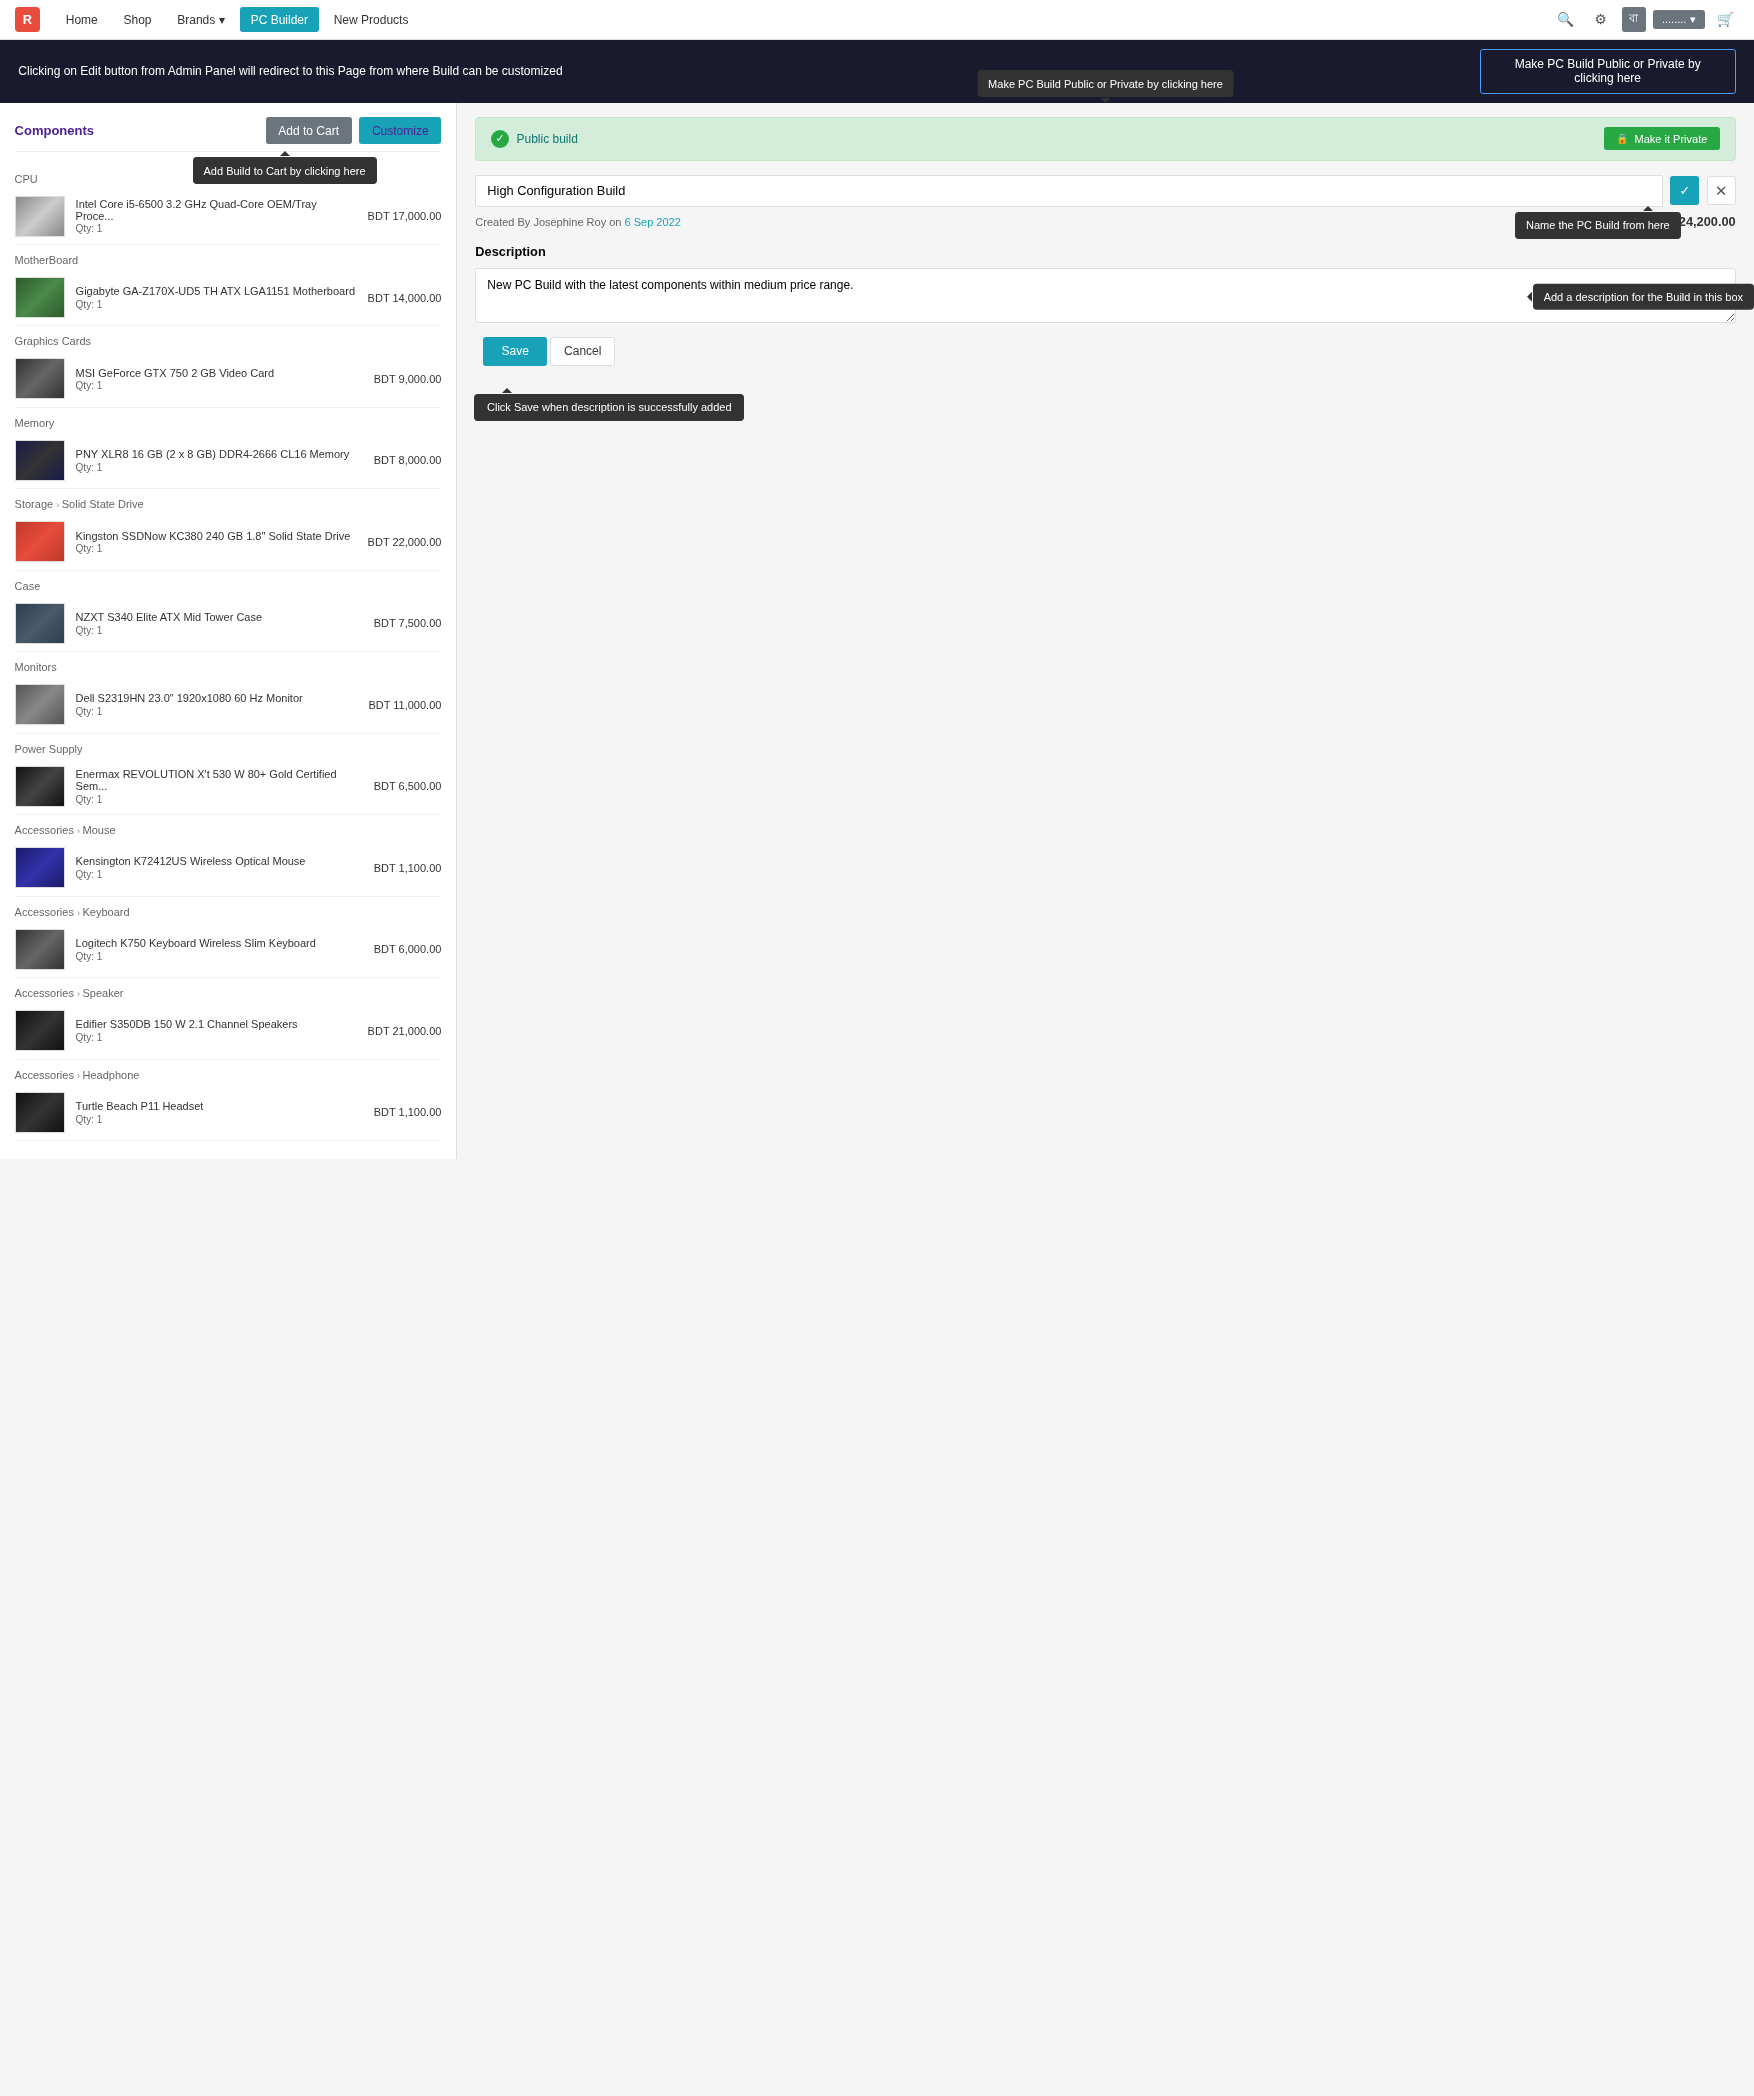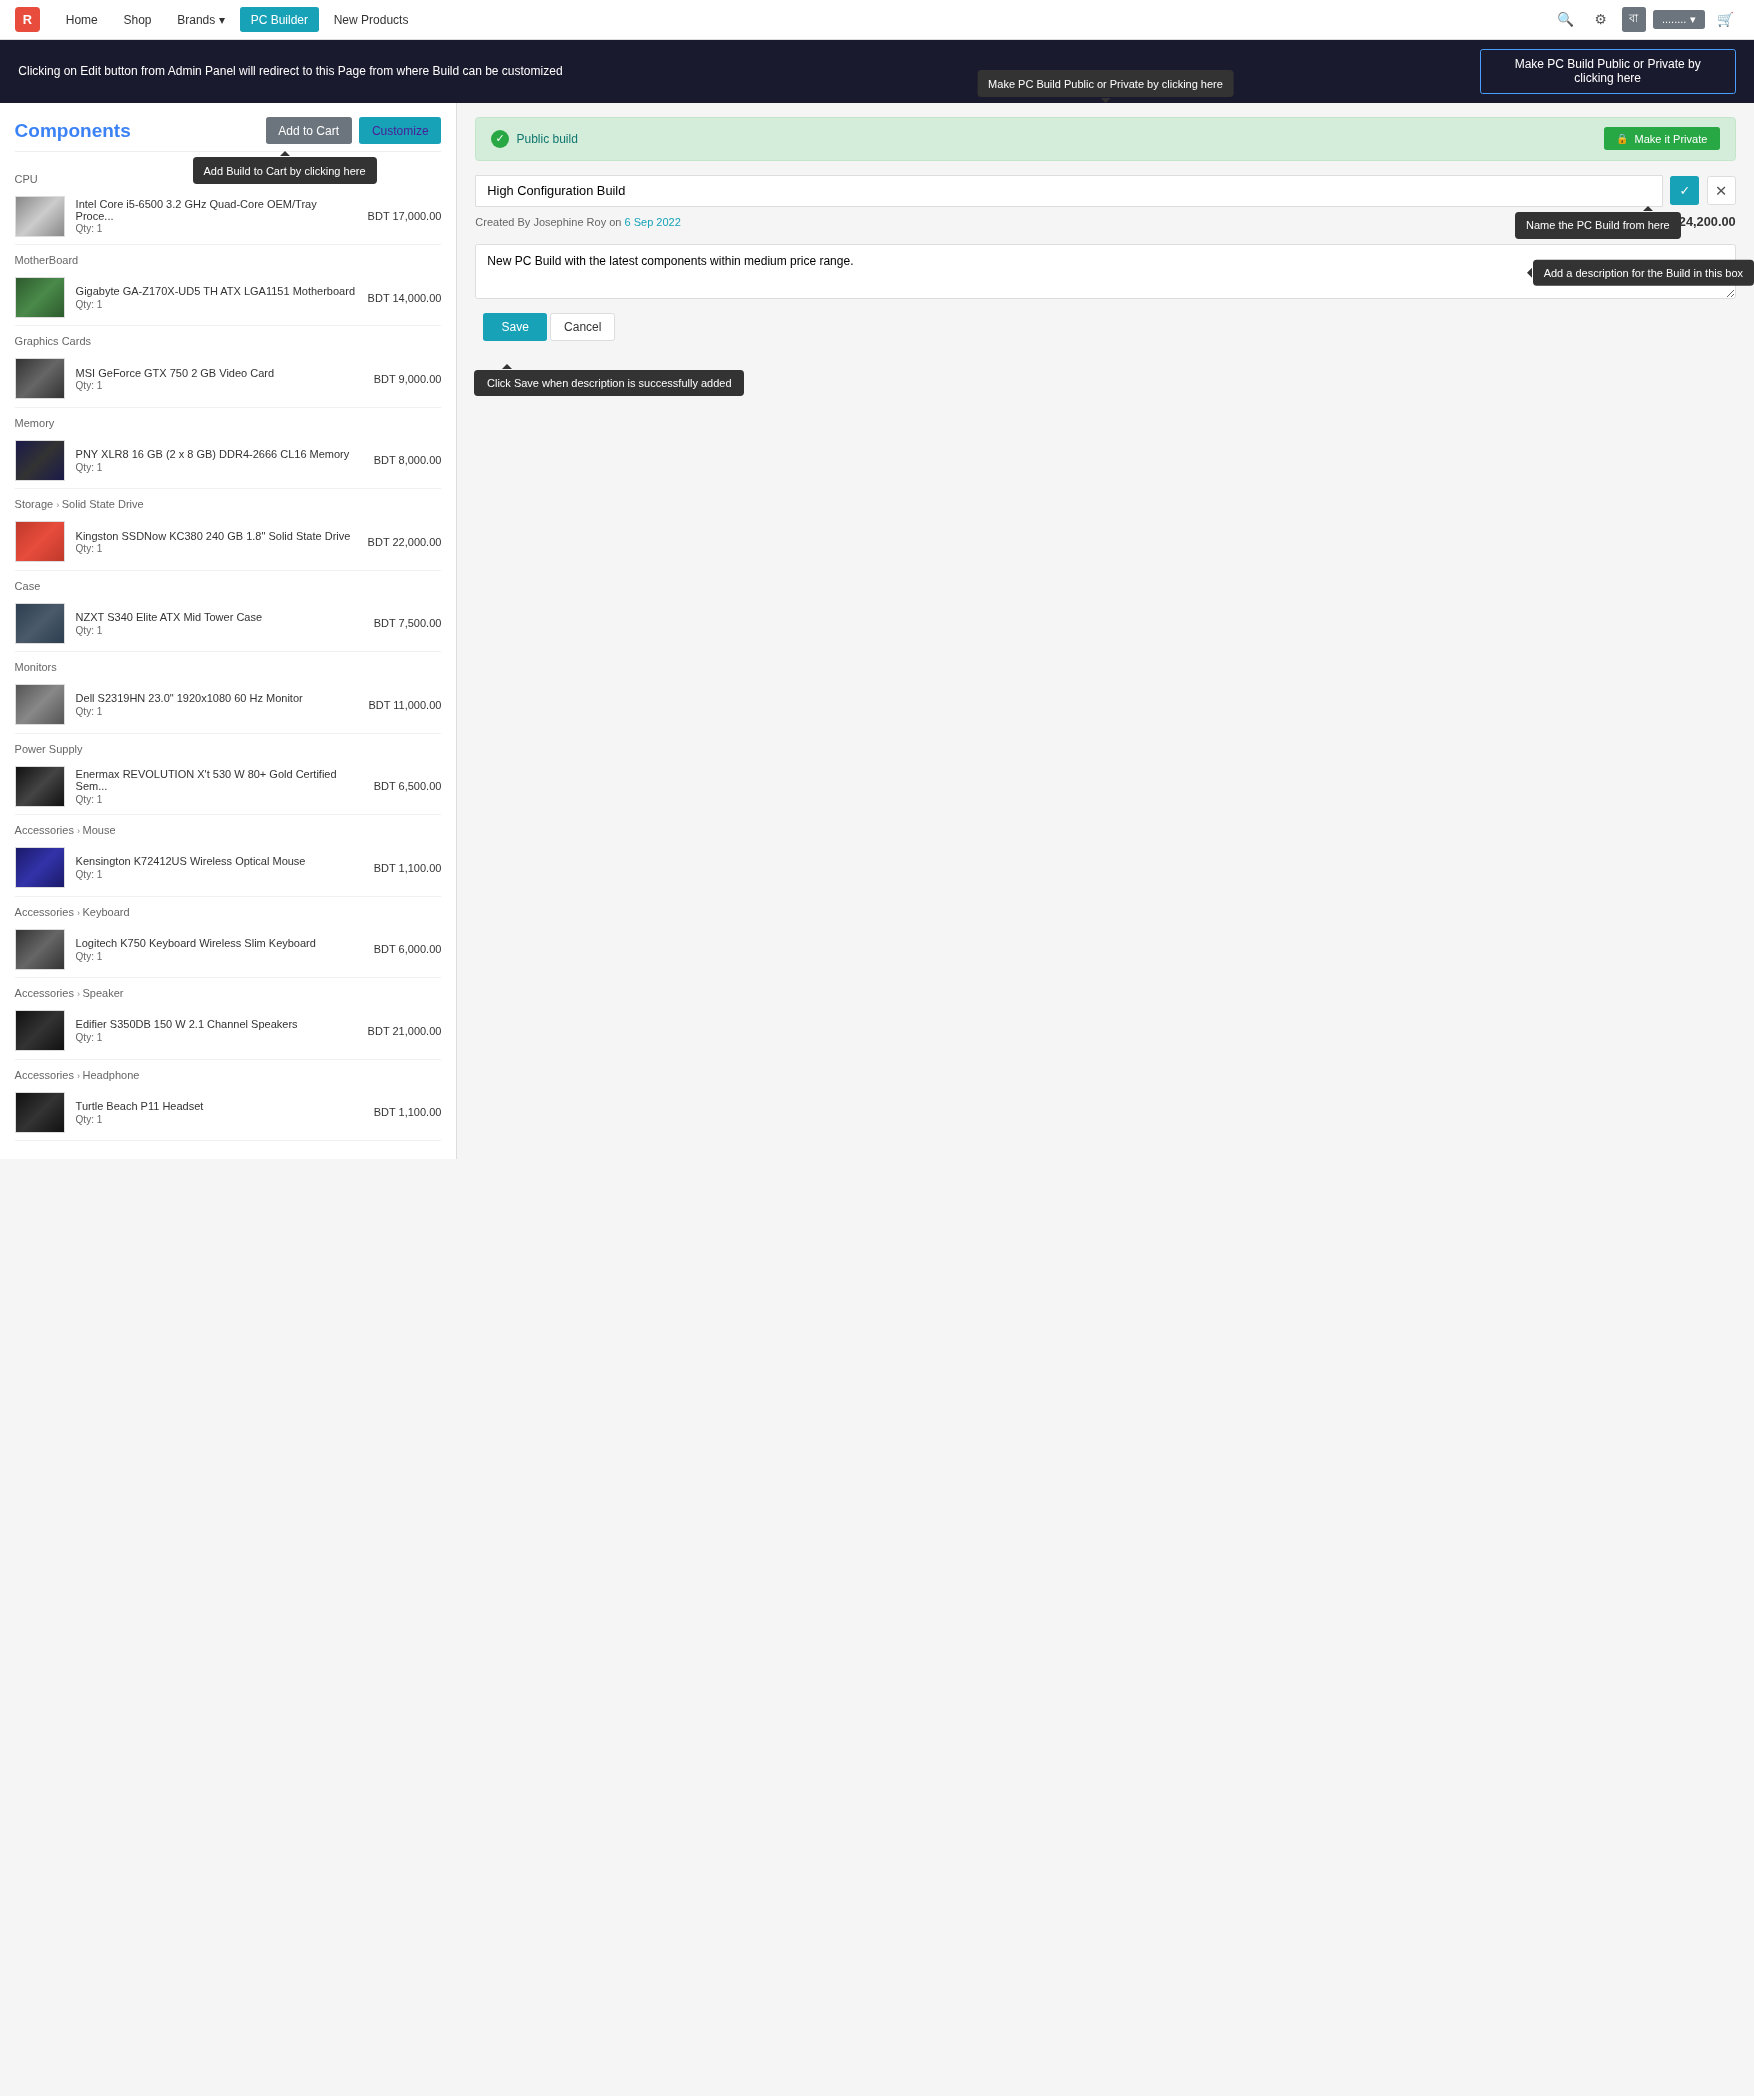--- a/index.html
+++ b/index.html
@@ -60,21 +60,21 @@
 
     
     .left-panel {
       width: 457px; min-width: 457px; background: #fff;
       border-right: 0.9px solid #ddd; padding: 14.6px;
     }
     .left-panel-header {
       display: flex; justify-content: space-between; align-items: center;
       margin-bottom: 14.6px; padding-bottom: 7.3px; border-bottom: 0.9px solid #eee;
     }
-    .components-title { font-size: 19px; font-weight: bold; color: #3b82f6; }
+    .components-title { font-size: 13px; font-weight: bold; color: #4c1d95; }
     .header-btns { display: flex; gap: 7.3px; position: relative; }
     .btn-add-cart {
       background: #6c757d; color: #fff; border: none; padding: 6.4px 12.8px;
       border-radius: 2.7px; cursor: pointer; font-size: 12px;
     }
     .btn-customize {
       background: #17a2b8; color: #4c1d95; border: none; padding: 6.4px 12.8px;
       border-radius: 2.7px; cursor: pointer; font-size: 12px;
     }
 
@@ -516,20 +516,21 @@
 
     <div class="build-meta">
       <span>
         <span>Created By Josephine Roy on</span>
         <a class="build-meta-link">6 Sep 2022</a>
       </span>
       <span class="build-total">BDT 124,200.00</span>
     </div>
 
     <div class="description-section">
+      <div class="description-title">Description</div>
 
       <div class="desc-tooltip-wrapper" style="position:relative;">
         <textarea class="description-textarea" style="">New PC Build with the latest components within medium price range.</textarea>
         <div class="desc-tooltip">Add a description for the Build in this box</div>
       </div>
 
       <div class="desc-actions" style="position:relative;">
         <button class="btn-save">Save</button>
         <button class="btn-cancel">Cancel</button>
         <div class="save-tooltip">Click Save when description is successfully added</div>

